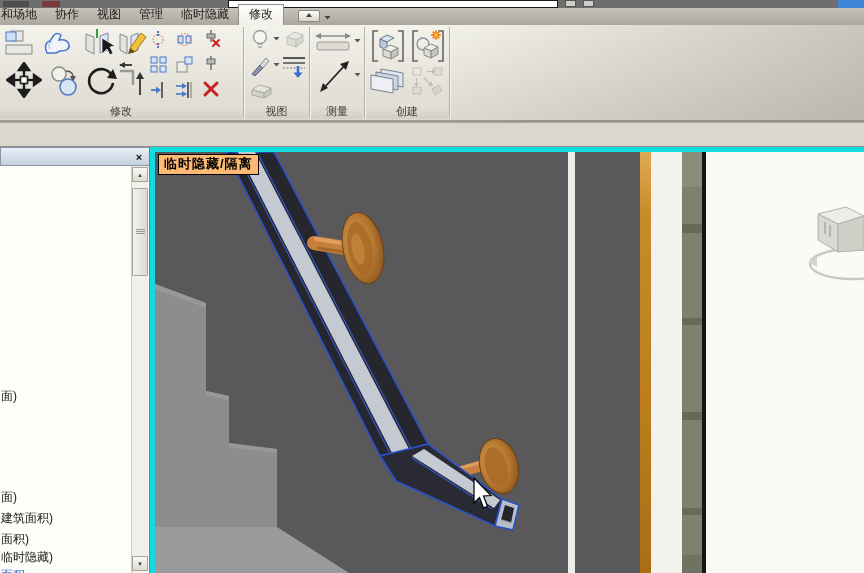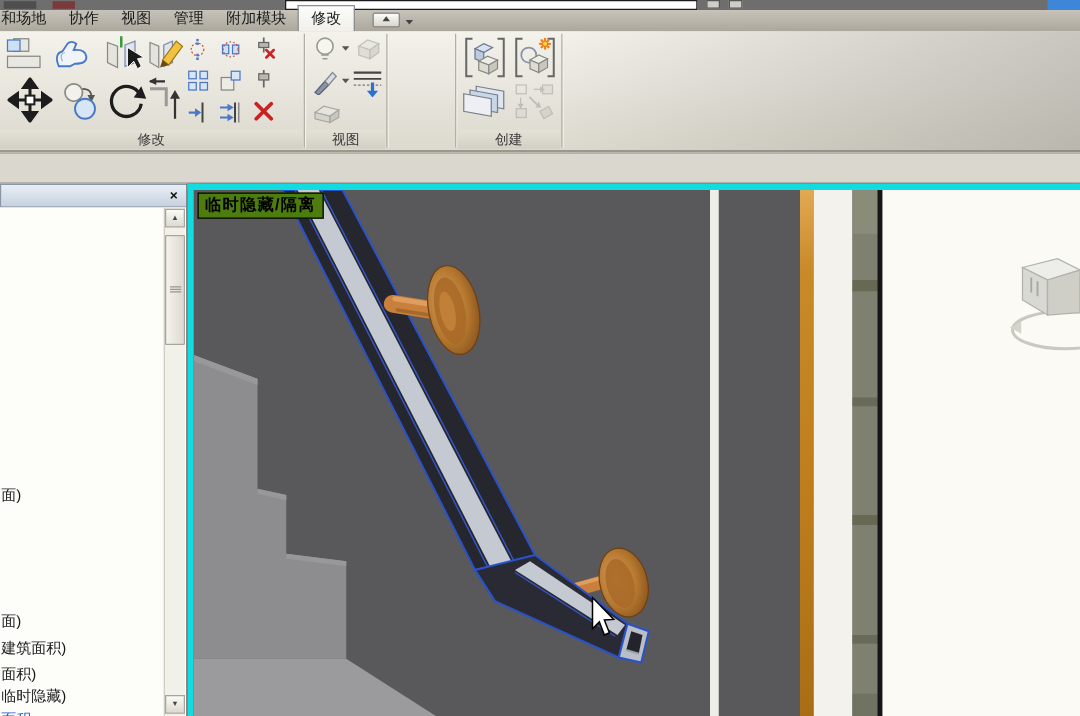--- a/index.html
+++ b/index.html
@@ -54,42 +54,42 @@
   .sbtn { position:absolute; left:0; width:16px; height:15px; background:linear-gradient(#fafaf7,#dddacf);
           border:1px solid #a8a59a; font-size:7px; color:#444; text-align:center; line-height:14px; }
   #vthumb { position:absolute; left:0; top:22px; width:16px; height:88px; background:linear-gradient(90deg,#f4f3ee,#dcd9cf);
             border:1px solid #a8a59a; border-radius:1px; }
   #vthumb .grip { position:absolute; left:3px; width:9px; height:1px; background:#9a978c; box-shadow:0 2px 0 #9a978c, 0 4px 0 #9a978c; }
 
   
   #viewport { position:absolute; left:150px; top:147px; width:714px; height:426px;
               border-left:5px solid #12dce0; border-top:5px solid #12dce0; background:#59595b;
               box-shadow:-1px 0 0 #7d7d7d; }
-  #hide-label { position:absolute; left:3px; top:2px; z-index:3; background:#4d7c0f; border:1px solid #000;
+  #hide-label { position:absolute; left:3px; top:2px; z-index:3; background:#fdba74; border:1px solid #000;
                 color:#000; font-size:13px; font-weight:bold; padding:0 5px 1px 5px; letter-spacing:1px; }
   #scene { position:absolute; left:0; top:0; }
 </style>
 </head>
 <body>
 
 <div id="topbar">
   <div class="frag" style="left:3px;width:26px;"></div>
   <div class="frag" style="left:42px;width:18px;background:#7a3a3a;"></div>
   <input id="infocenter" value="" style="">
   <div class="winbtn" style="left:565px;"></div>
   <div class="winbtn" style="left:583px;"></div>
   <div id="blue-frag"></div>
 </div>
 
 <div id="tabbar">
   <div class="rtab first">和场地</div>
   <div class="rtab">协作</div>
   <div class="rtab">视图</div>
   <div class="rtab">管理</div>
-  <div class="rtab">附加模块</div>
+  <div class="rtab">临时隐藏</div>
   <div class="rtab active">修改</div>
   <div id="collapse-btn">
     <svg width="8" height="6">
         <polygon points="4,1 7,5 1,5" fill="#444"></polygon>
       </svg>
   </div>
   <div id="collapse-arrow">
     <svg width="7" height="5">
         <polygon points="0.5,1 6.5,1 3.5,4.5" fill="#444"></polygon>
       </svg>
@@ -241,20 +241,40 @@
     </svg>
     <svg class="ric" style="left:5px;top:57px;" width="24" height="18" opacity="0.8">
       <polygon points="2,8 9,3 21,6 14,11" fill="#e6e6de" stroke="#999"></polygon>
       <polygon points="2,8 14,11 14,16 2,13" fill="#d2d2c8" stroke="#999"></polygon>
       <polygon points="14,11 21,6 21,12 14,16" fill="#c2c2b8" stroke="#999"></polygon>
     </svg>
     <div class="plabel">视图</div>
   </div>
   <div class="pdivider" style="left:309px;"></div>
 
+  <div class="rpanel" style="left:311px;width:52px;">
+    <svg class="ric" style="left:4px;top:6px;" width="36" height="22">
+      <line x1="2" y1="5" x2="34" y2="5" stroke="#888" stroke-width="1.4"></line>
+      <polygon points="0,5 6,2 6,8" fill="#888"></polygon>
+        <polygon points="36,5 30,2 30,8" fill="#888"></polygon>
+      <rect x="2" y="11" width="32" height="8" rx="2" fill="#dedbd2" stroke="#999"></rect>
+    </svg>
+    <svg class="ric" style="left:43px;top:13px;" width="7" height="5">
+      <polygon points="0.5,1 6.5,1 3.5,4.5" fill="#555"></polygon>
+    </svg>
+    <svg class="ric" style="left:8px;top:34px;" width="32" height="36">
+      <line x1="4" y1="30" x2="27" y2="5" stroke="#222" stroke-width="1.8"></line>
+      <polygon points="1,33 4,24 9,29" fill="#222"></polygon>
+      <polygon points="30,2 21,5 27,11" fill="#222"></polygon>
+    </svg>
+    <svg class="ric" style="left:43px;top:47px;" width="7" height="5">
+      <polygon points="0.5,1 6.5,1 3.5,4.5" fill="#555"></polygon>
+    </svg>
+    <div class="plabel">测量</div>
+  </div>
   <div class="pdivider" style="left:364px;"></div>
 
   <div class="rpanel" style="left:366px;width:82px;">
     <svg class="ric" style="left:4px;top:4px;" width="36" height="34">
       <path d="M8,2 H3 V32 H8" fill="none" stroke="#666" stroke-width="1.6"></path>
       <path d="M28,2 H33 V32 H28" fill="none" stroke="#666" stroke-width="1.6"></path>
       <polygon points="10,10 17,6 24,9 17,13" fill="#d8e2f0" stroke="#68788e"></polygon>
       <polygon points="10,10 17,13 17,21 10,18" fill="#bccadc" stroke="#68788e"></polygon>
       <polygon points="13,20 20,16 28,19 21,23" fill="#eeeee6" stroke="#888"></polygon>
       <polygon points="13,20 21,23 21,30 13,27" fill="#dcdcd2" stroke="#888"></polygon>

